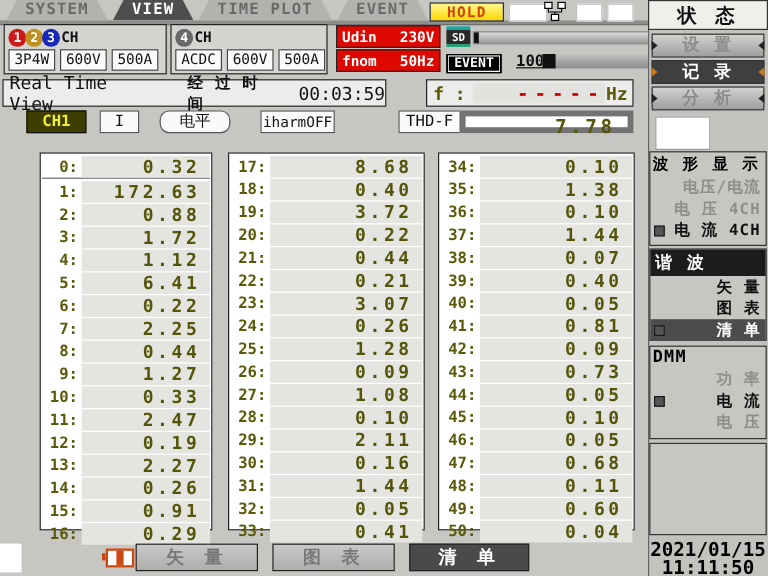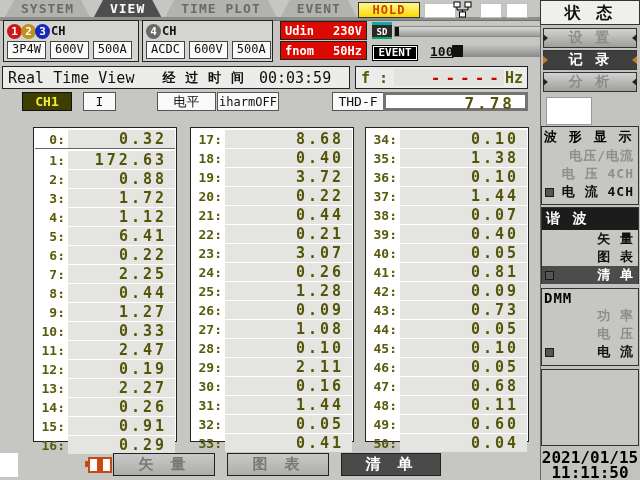--- a/index.html
+++ b/index.html
@@ -35,36 +35,36 @@
     text-align:center;line-height:20px;border-bottom:2px solid #00a870;}
   .sdbar{position:absolute;left:394px;top:26px;width:146px;height:9px;border:1px solid #888;
     background:linear-gradient(#dadada,#9a9a9a);}
   .sdbar i{position:absolute;left:0;top:0;width:4px;height:100%;background:#111;}
   .eventbadge{position:absolute;left:372px;top:45px;width:44px;height:14px;background:#000;color:#fff;
     font-size:11px;font-weight:bold;text-align:center;line-height:14px;box-shadow:inset 0 0 0 1px #fff;border:1px solid #000;}
   .eventcount{position:absolute;left:430px;top:44px;font-size:13px;font-weight:bold;text-decoration:underline;}
   .eventbar{position:absolute;left:452px;top:45px;width:88px;height:12px;background:linear-gradient(#c2c2c2,#8a8a8a);}
   .eventbar i{position:absolute;left:0;top:0;width:11px;height:100%;background:#111;}
   
-  .rtv{position:absolute;left:2px;top:66px;width:348px;height:23px;border:1px solid #222;background:#ececea;
+  .rtv{position:absolute;left:2px;top:66px;width:320px;height:23px;border:1px solid #222;background:#ececea;
     display:flex;align-items:center;box-sizing:border-box;}
   .rtv .title{font-size:15px;padding-left:5px;}
   .rtv .elab{font-size:13px;font-weight:bold;margin-left:28px;letter-spacing:1px;}
   .rtv .eval{font-size:15px;margin-left:14px;}
   .fbox{position:absolute;left:355px;top:66px;width:173px;height:23px;border:1px solid #222;background:#ececea;
     display:flex;align-items:center;box-sizing:border-box;}
   .fbox .flab{color:#5a5a08;font-size:15px;font-weight:bold;padding-left:5px;}
   .fbox .fval{flex:1;text-align:right;color:#d00000;font-size:16px;font-weight:bold;letter-spacing:5px;
     background:#e2e2de;margin-left:6px;height:17px;line-height:17px;}
   .fbox .funit{color:#5a5a08;font-size:15px;font-weight:bold;padding:0 4px 0 1px;}
   
   .mbtn{position:absolute;top:92px;height:19px;border:1px solid #555;background:#fafafa;
     font-size:13px;text-align:center;line-height:18px;box-sizing:border-box;}
   .mbtn.sel{background:#3e3e00;color:#f0ee30;font-weight:bold;border-color:#111;}
-  .thdval{position:absolute;left:383px;top:92px;width:145px;height:19px;border:3px solid #737373;background:#fff;
+  .thdval{position:absolute;left:383px;top:92px;width:145px;height:19px;border:5px solid #737373;background:#fff;
     color:#55550a;font-size:16px;font-weight:bold;letter-spacing:3px;text-align:right;
     line-height:18px;padding-right:10px;box-sizing:border-box;}
   
   .hcol{position:absolute;top:127px;height:315px;border:1px solid #222;background:#fff;
     display:flex;flex-direction:column;padding:2px 1px;box-sizing:border-box;}
   .hrow{flex:1;display:flex;align-items:stretch;margin-bottom:1px;}
   .hrow.dc{border-bottom:1px solid #666;margin-bottom:2px;}
   .ho{width:30px;text-align:right;color:#5a5a0a;font-size:13px;font-weight:bold;padding-right:3px;
     display:flex;align-items:center;justify-content:flex-end;}
   .hv{flex:1;background:#e4e4e0;color:#55550a;font-size:15px;font-weight:bold;letter-spacing:3px;
@@ -181,21 +181,21 @@
     <span class="eval">00:03:59</span>
   </div>
   <div class="fbox">
     <span class="flab">f :</span>
     <span class="fval">-----</span>
     <span class="funit">Hz</span>
   </div>
 
   <div class="mbtn sel" style="left:22px;width:50px;">CH1</div>
   <div class="mbtn" style="left:83px;width:33px;">I</div>
-  <div class="mbtn" style="left:157px;width:59px;">电平</div>
+  <div class="mbtn" style="left:133px;width:59px;border-radius:8px;">电平</div>
   <div class="mbtn" style="left:217px;width:62px;font-size:12px;">iharmOFF</div>
   <div class="mbtn" style="left:332px;width:52px;">THD-F</div>
   <div class="thdval">7.78</div>
 
   <div class="hcol" style="left:33px;width:144px;">
       <div class="hrow dc">
         <span class="ho">0:</span>
         <span class="hv">0.32</span>
       </div>
       <div class="hrow">
@@ -426,22 +426,22 @@
     <div class="pitems">
         <div class="pitem normal">矢 量</div>
         <div class="pitem normal">图 表</div>
         <div class="pitem selected"><span class="bullet"></span>清 单</div>
       </div>
   </div>
   <div class="panel" style="top:288px;height:78px;">
     <div class="phead" style="letter-spacing:1px;font-size:14px;">DMM</div>
     <div class="pitems">
         <div class="pitem disabled">功 率</div>
+        <div class="pitem normal"><span class="bullet"></span>电 流</div>
         <div class="pitem disabled">电 压</div>
-        <div class="pitem normal"><span class="bullet"></span>电 流</div>
       </div>
   </div>
   <div class="panel" style="top:369px;height:77px;"></div>
 
   <div class="datetime">
     <div>2021/01/15</div>
     <div>11:11:50</div>
   </div>
 
   <div class="cornerbox"></div>

